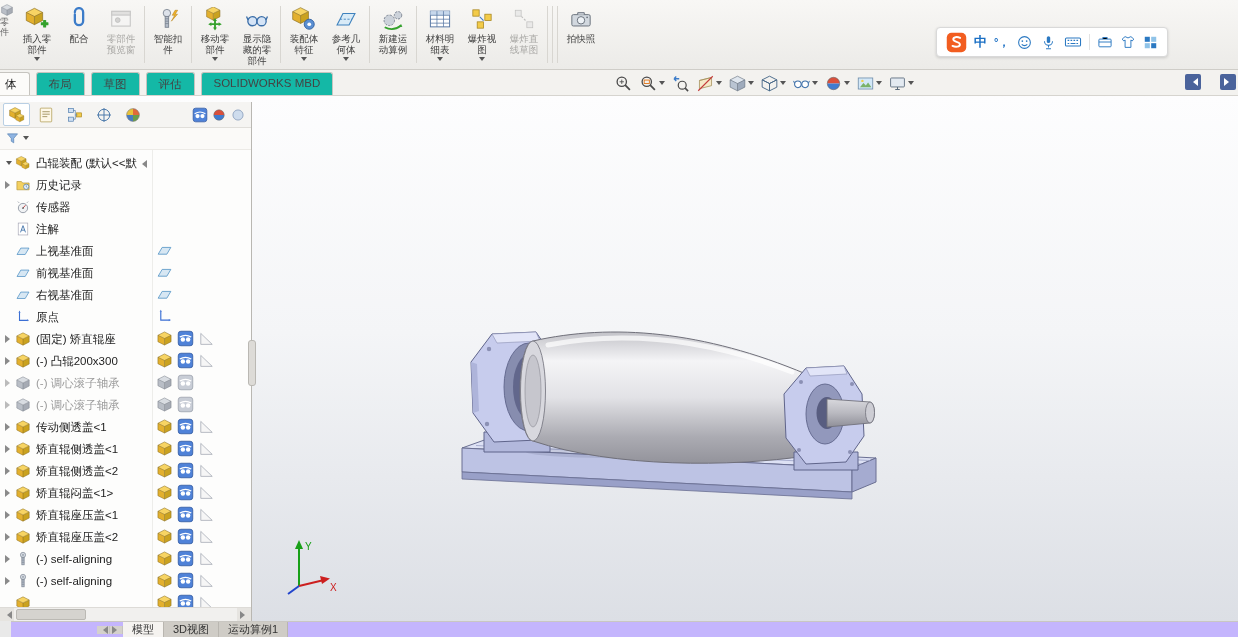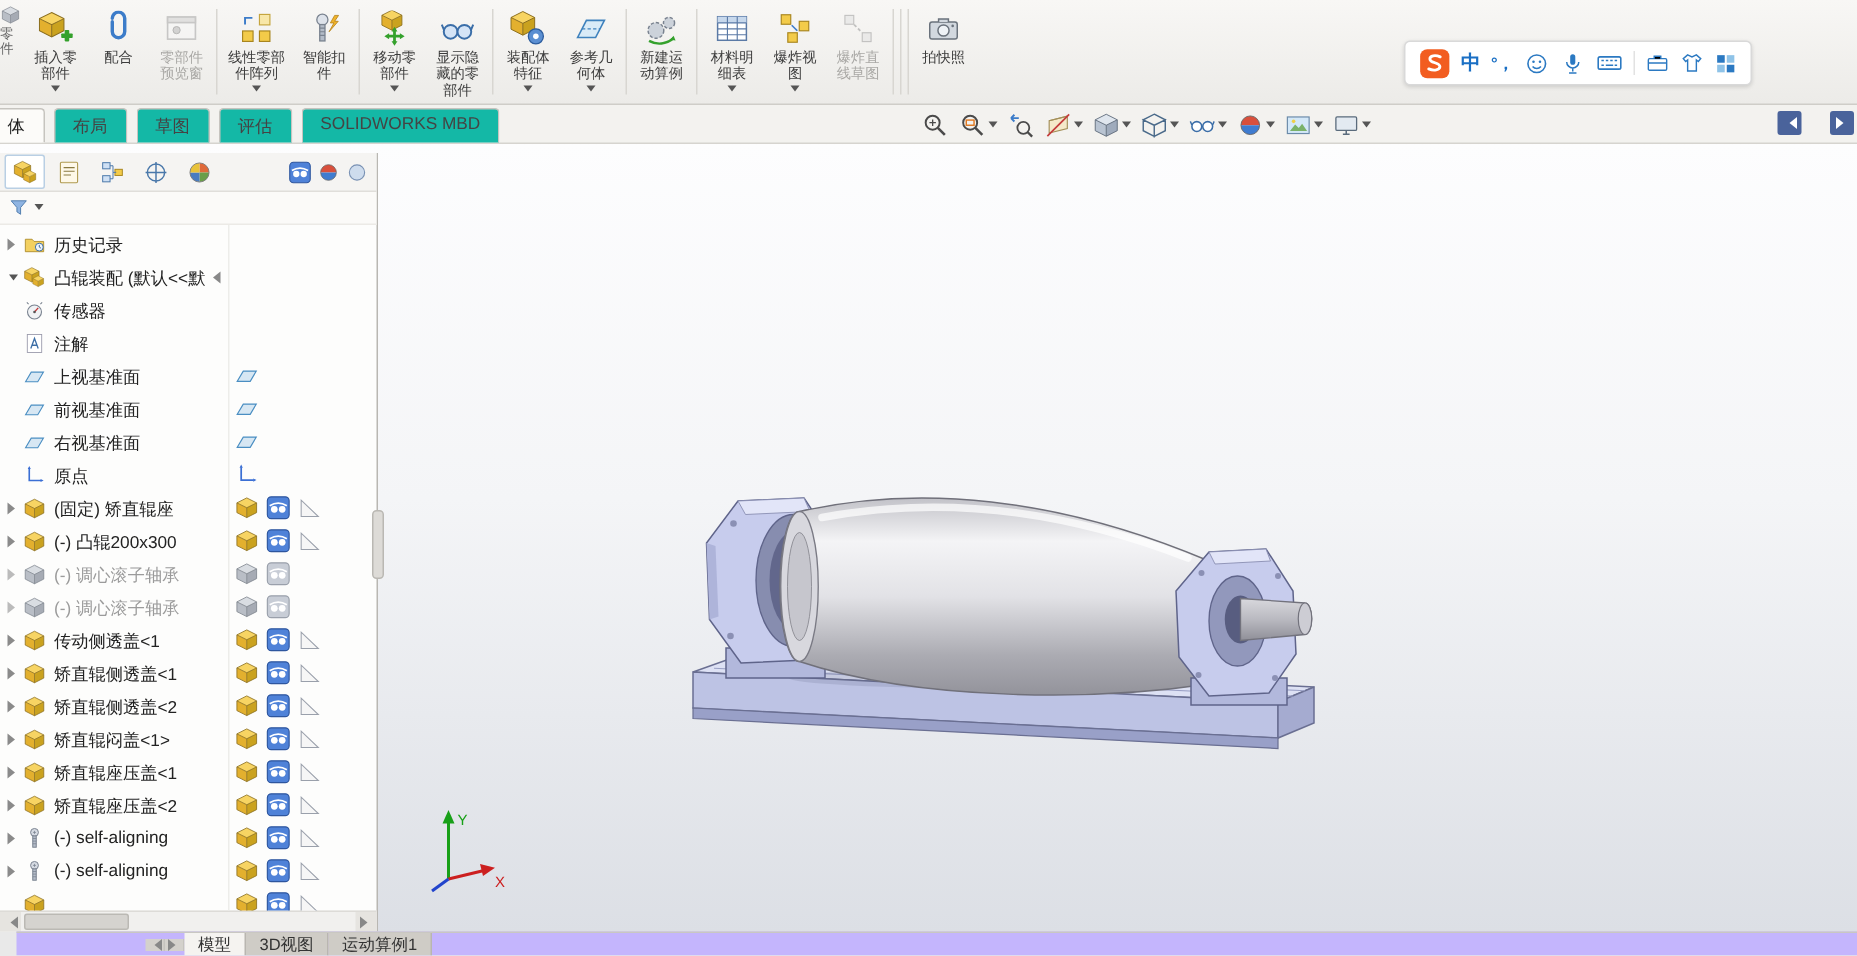--- a/index.html
+++ b/index.html
@@ -199,33 +199,20 @@
             <circle cx="8" cy="12" r="2.2" fill="#d8b94e" stroke="#9a8430" stroke-width="0.6"></circle>
           </svg>
         </span>
         <span class="rl">零部件</span>
         <span class="rl">预览窗</span>
       </div>
       <div class="rsep"></div>
       <div class="rbtn">
         <span class="ric">
           <svg viewBox="0 0 22 22" width="24" height="24" aria-hidden="true">
-            <rect x="2.5" y="12.5" width="6.4" height="6.4" fill="#f3cb49" stroke="#a8851e" stroke-width="0.7"></rect>
-            <rect x="12.8" y="12.5" width="6.4" height="6.4" fill="#f3cb49" stroke="#a8851e" stroke-width="0.7"></rect>
-            <rect x="12.8" y="2.4" width="6.4" height="6.4" fill="#f8e7a8" stroke="#c5a53e" stroke-width="0.7"></rect>
-            <path d="M4 8.5V4.5h4.5" fill="none" stroke="#3c7cc9" stroke-width="1.2"></path>
-          </svg>
-        </span>
-        <span class="rl">线性零部</span>
-        <span class="rl">件阵列</span>
-        <span class="t-d"></span>
-      </div>
-      <div class="rbtn">
-        <span class="ric">
-          <svg viewBox="0 0 22 22" width="24" height="24" aria-hidden="true">
             <circle cx="10" cy="5.6" r="3.4" fill="#dde2ea" stroke="#79828f" stroke-width="0.8"></circle>
             <rect x="8.4" y="8.6" width="3.2" height="10" fill="#b4bcc8" stroke="#79828f" stroke-width="0.8"></rect>
             <path d="M8.4 10.8h3.2M8.4 13h3.2M8.4 15.2h3.2" stroke="#79828f" stroke-width="0.7"></path>
             <path d="M17.5 3l-2.6 4.6h2.2l-3 5.4 5.6-6.4h-2.2l2.4-3.6z" fill="#f0b32a" stroke="#b5821a" stroke-width="0.5"></path>
           </svg>
         </span>
         <span class="rl">智能扣</span>
         <span class="rl">件</span>
       </div>
       <div class="rsep"></div>
@@ -610,55 +597,55 @@
     <span class="phicon">
         <svg viewBox="0 0 22 22" width="15" height="15" aria-hidden="true">
           <path d="M3.6 4.2h14.8L12.8 10.8v6.6l-3.6-2.4v-4.2z" fill="#8fb4e2" stroke="#4a78aa" stroke-width="0.9"></path>
         </svg>
       </span>
     <span class="t-d"></span>
   </div>
   <div class="tree" id="feature-tree">
       <div class="trow">
         <span class="arr">
+          <span class="t-d"></span>
+        </span>
+        <span class="ticon">
+          <svg viewBox="0 0 22 22" width="16" height="16" aria-hidden="true">
+            <g transform="scale(0.78)">
+              <path d="M11 2.5 19.5 6.8 11 11 2.5 6.8Z" fill="#f7d463"></path>
+              <path d="M2.5 6.8 11 11v8.5L2.5 15.2Z" fill="#e3b02e"></path>
+              <path d="M19.5 6.8 11 11v8.5l8.5-4.3Z" fill="#caa21f"></path>
+              <path d="M11 2.5 19.5 6.8v8.4L11 19.5l-8.5-4.3V6.8Z" fill="none" stroke="#8a6d1d" stroke-width="0.7"></path>
+              <path d="M2.5 6.8 11 11l8.5-4.2M11 11v8.5" fill="none" stroke="#8a6d1d" stroke-width="0.7"></path>
+            </g>
+            <g transform="translate(8,8) scale(0.58)">
+              <path d="M11 2.5 19.5 6.8 11 11 2.5 6.8Z" fill="#f7d463"></path>
+              <path d="M2.5 6.8 11 11v8.5L2.5 15.2Z" fill="#e3b02e"></path>
+              <path d="M19.5 6.8 11 11v8.5l8.5-4.3Z" fill="#caa21f"></path>
+              <path d="M11 2.5 19.5 6.8v8.4L11 19.5l-8.5-4.3V6.8Z" fill="none" stroke="#8a6d1d" stroke-width="0.7"></path>
+              <path d="M2.5 6.8 11 11l8.5-4.2M11 11v8.5" fill="none" stroke="#8a6d1d" stroke-width="0.7"></path>
+            </g>
+          </svg>
+        </span>
+        <span class="lbl">凸辊装配 (默认&lt;&lt;默</span>
+        <span class="collapse-arrow"><span class="t-l"></span></span>
+      </div>
+      <div class="trow">
+        <span class="arr">
           <span class="t-r" style="border-left-color: rgb(138, 138, 138);"></span>
         </span>
         <span class="ticon">
           <svg viewBox="0 0 22 22" width="16" height="16" aria-hidden="true">
             <path d="M2.6 6.2h6.2l1.8 2h8.8v9.4H2.6Z" fill="#f3d060" stroke="#ab8a28" stroke-width="0.8"></path>
             <circle cx="15.4" cy="13.4" r="3.6" fill="#eef4fb" stroke="#3c6ea6" stroke-width="0.9"></circle>
             <path d="M15.4 11.4v2l1.6 1" fill="none" stroke="#3c6ea6" stroke-width="0.9"></path>
           </svg>
         </span>
         <span class="lbl">历史记录</span>
-      </div>
-      <div class="trow">
-        <span class="arr">
-          <span class="t-d"></span>
-        </span>
-        <span class="ticon">
-          <svg viewBox="0 0 22 22" width="16" height="16" aria-hidden="true">
-            <g transform="scale(0.78)">
-              <path d="M11 2.5 19.5 6.8 11 11 2.5 6.8Z" fill="#f7d463"></path>
-              <path d="M2.5 6.8 11 11v8.5L2.5 15.2Z" fill="#e3b02e"></path>
-              <path d="M19.5 6.8 11 11v8.5l8.5-4.3Z" fill="#caa21f"></path>
-              <path d="M11 2.5 19.5 6.8v8.4L11 19.5l-8.5-4.3V6.8Z" fill="none" stroke="#8a6d1d" stroke-width="0.7"></path>
-              <path d="M2.5 6.8 11 11l8.5-4.2M11 11v8.5" fill="none" stroke="#8a6d1d" stroke-width="0.7"></path>
-            </g>
-            <g transform="translate(8,8) scale(0.58)">
-              <path d="M11 2.5 19.5 6.8 11 11 2.5 6.8Z" fill="#f7d463"></path>
-              <path d="M2.5 6.8 11 11v8.5L2.5 15.2Z" fill="#e3b02e"></path>
-              <path d="M19.5 6.8 11 11v8.5l8.5-4.3Z" fill="#caa21f"></path>
-              <path d="M11 2.5 19.5 6.8v8.4L11 19.5l-8.5-4.3V6.8Z" fill="none" stroke="#8a6d1d" stroke-width="0.7"></path>
-              <path d="M2.5 6.8 11 11l8.5-4.2M11 11v8.5" fill="none" stroke="#8a6d1d" stroke-width="0.7"></path>
-            </g>
-          </svg>
-        </span>
-        <span class="lbl">凸辊装配 (默认&lt;&lt;默</span>
-        <span class="collapse-arrow"><span class="t-l"></span></span>
       </div>
       <div class="trow">
         <span class="arr"></span>
         <span class="ticon">
           <svg viewBox="0 0 22 22" width="16" height="16" aria-hidden="true">
             <circle cx="11" cy="12.4" r="6.4" fill="#f0f2f4" stroke="#79828f" stroke-width="1"></circle>
             <path d="M11 12.4l3.4-3.8" stroke="#c43b3b" stroke-width="1.3"></path>
             <circle cx="11" cy="12.4" r="1.2" fill="#555"></circle>
             <path d="M5.6 5.2 4 3.6M16.4 5.2 18 3.6" stroke="#79828f" stroke-width="1"></path>
           </svg>

